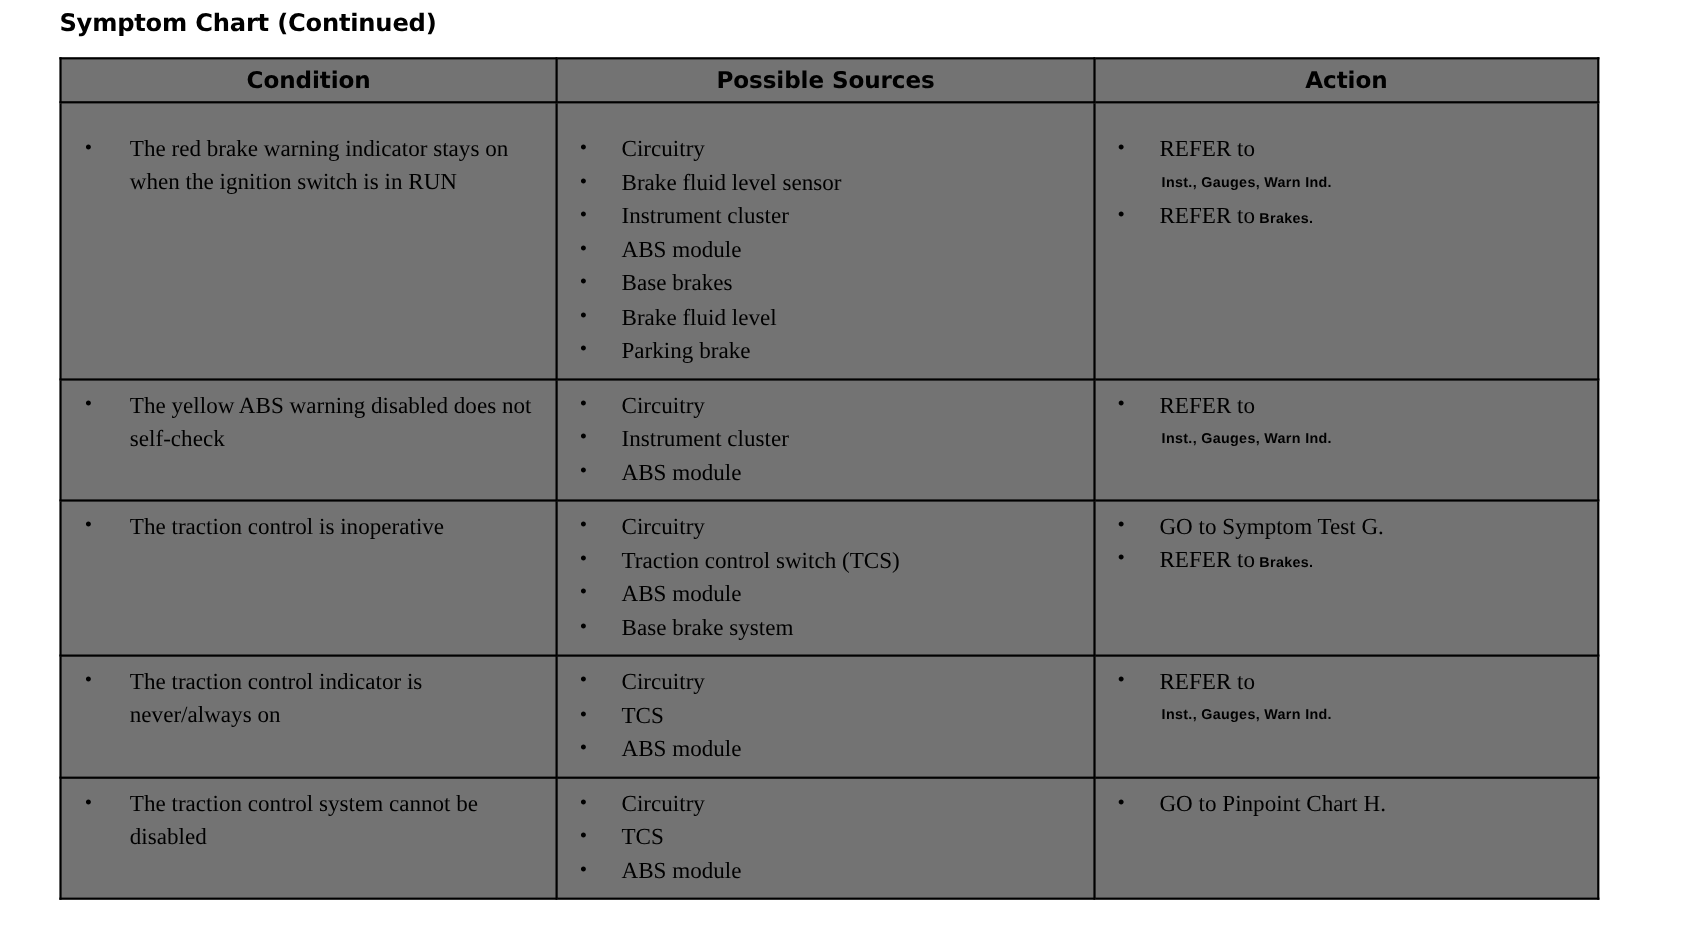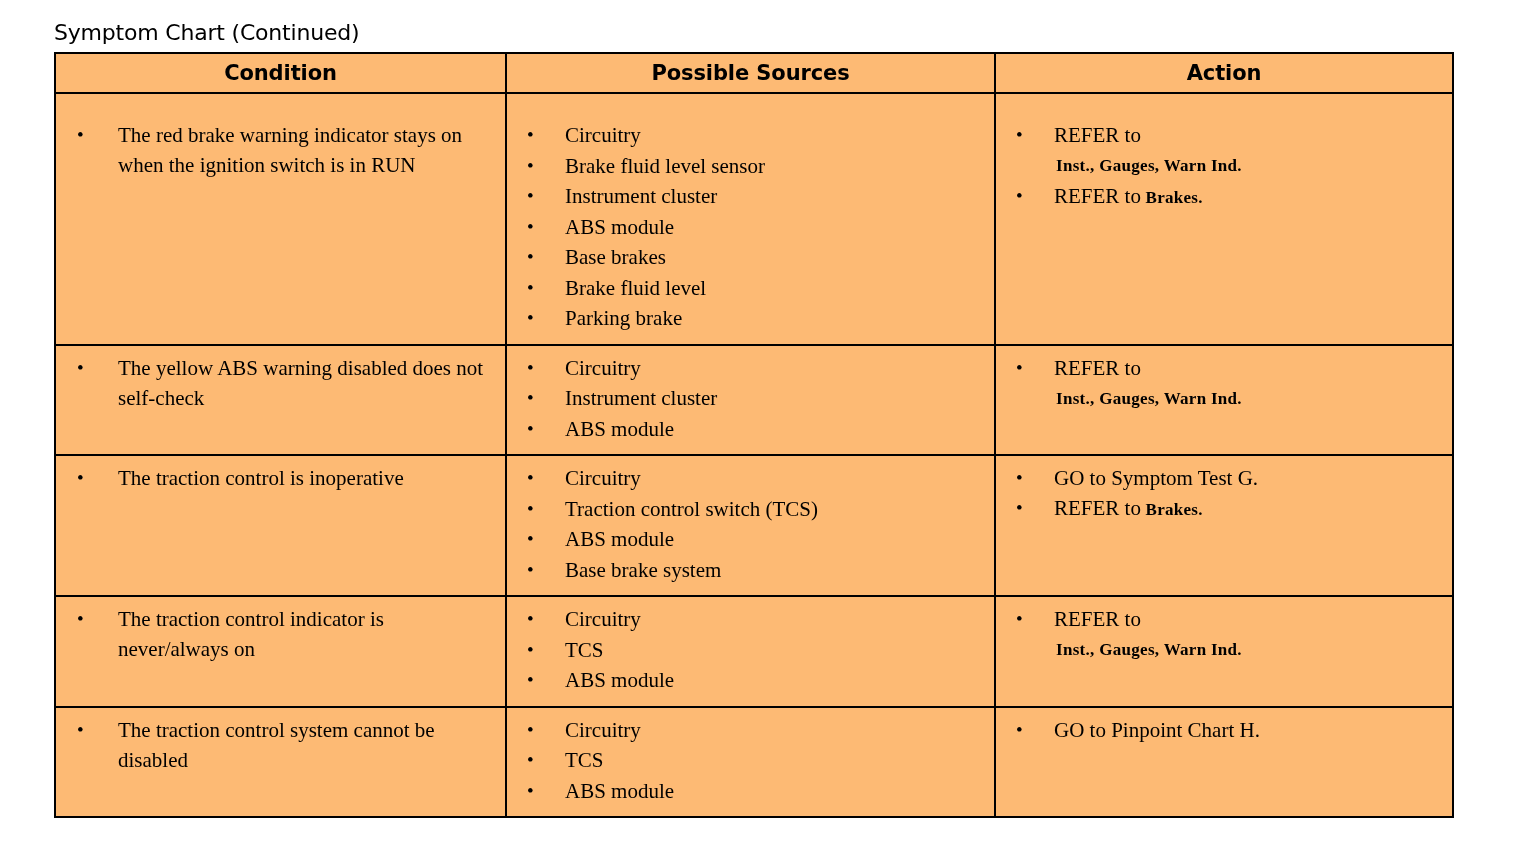--- a/index.html
+++ b/index.html
@@ -18,44 +18,44 @@
   .page {
     position: relative;
     width: 1536px;
     height: 846px;
   }
 
   
   .doc-title {
     position: absolute;
     left: 54px;
-    top: 20px;
+    top: 9px;
     font-family: "DejaVu Sans", "Liberation Sans", sans-serif;
-    font-weight: normal;
+    font-weight: bold;
     font-size: 22px;
     letter-spacing: -0.2px;
     line-height: 26px;
     white-space: nowrap;
   }
 
   
   .chart-table {
     position: absolute;
     left: 54px;
     top: 52px;
     width: 1398px;
     border-collapse: collapse;
     table-layout: fixed;
   }
   .chart-table td,
   .chart-table th {
     border: 2px solid #000000;
     vertical-align: top;
     padding: 0;
-    background: #fdba74;
+    background: #737373;
   }
   .chart-table thead th {
     border-bottom-width: 2px;
   }
 
   col.c-condition { width: 451px; }
   col.c-sources   { width: 489px; }
   col.c-action    { width: 458px; }
 
   
@@ -102,23 +102,23 @@
   .col-action  ul.bullets > li {
     padding-left: 52px;
   }
   .col-sources ul.bullets > li::before,
   .col-action  ul.bullets > li::before {
     left: 14px;
   }
 
   
   .xref {
-    font-family: Liberation Serif, serif;
+    font-family: Liberation Sans, sans-serif;
     font-weight: bold;
-    font-size: 17px;
+    font-size: 13px;
     letter-spacing: 0.3px;
   }
   .xref-block {
     display: block;
     margin-top: 1px;
     margin-left: 2px;
   }
 
   
   li.spaced-action { margin-top: 62px; }

